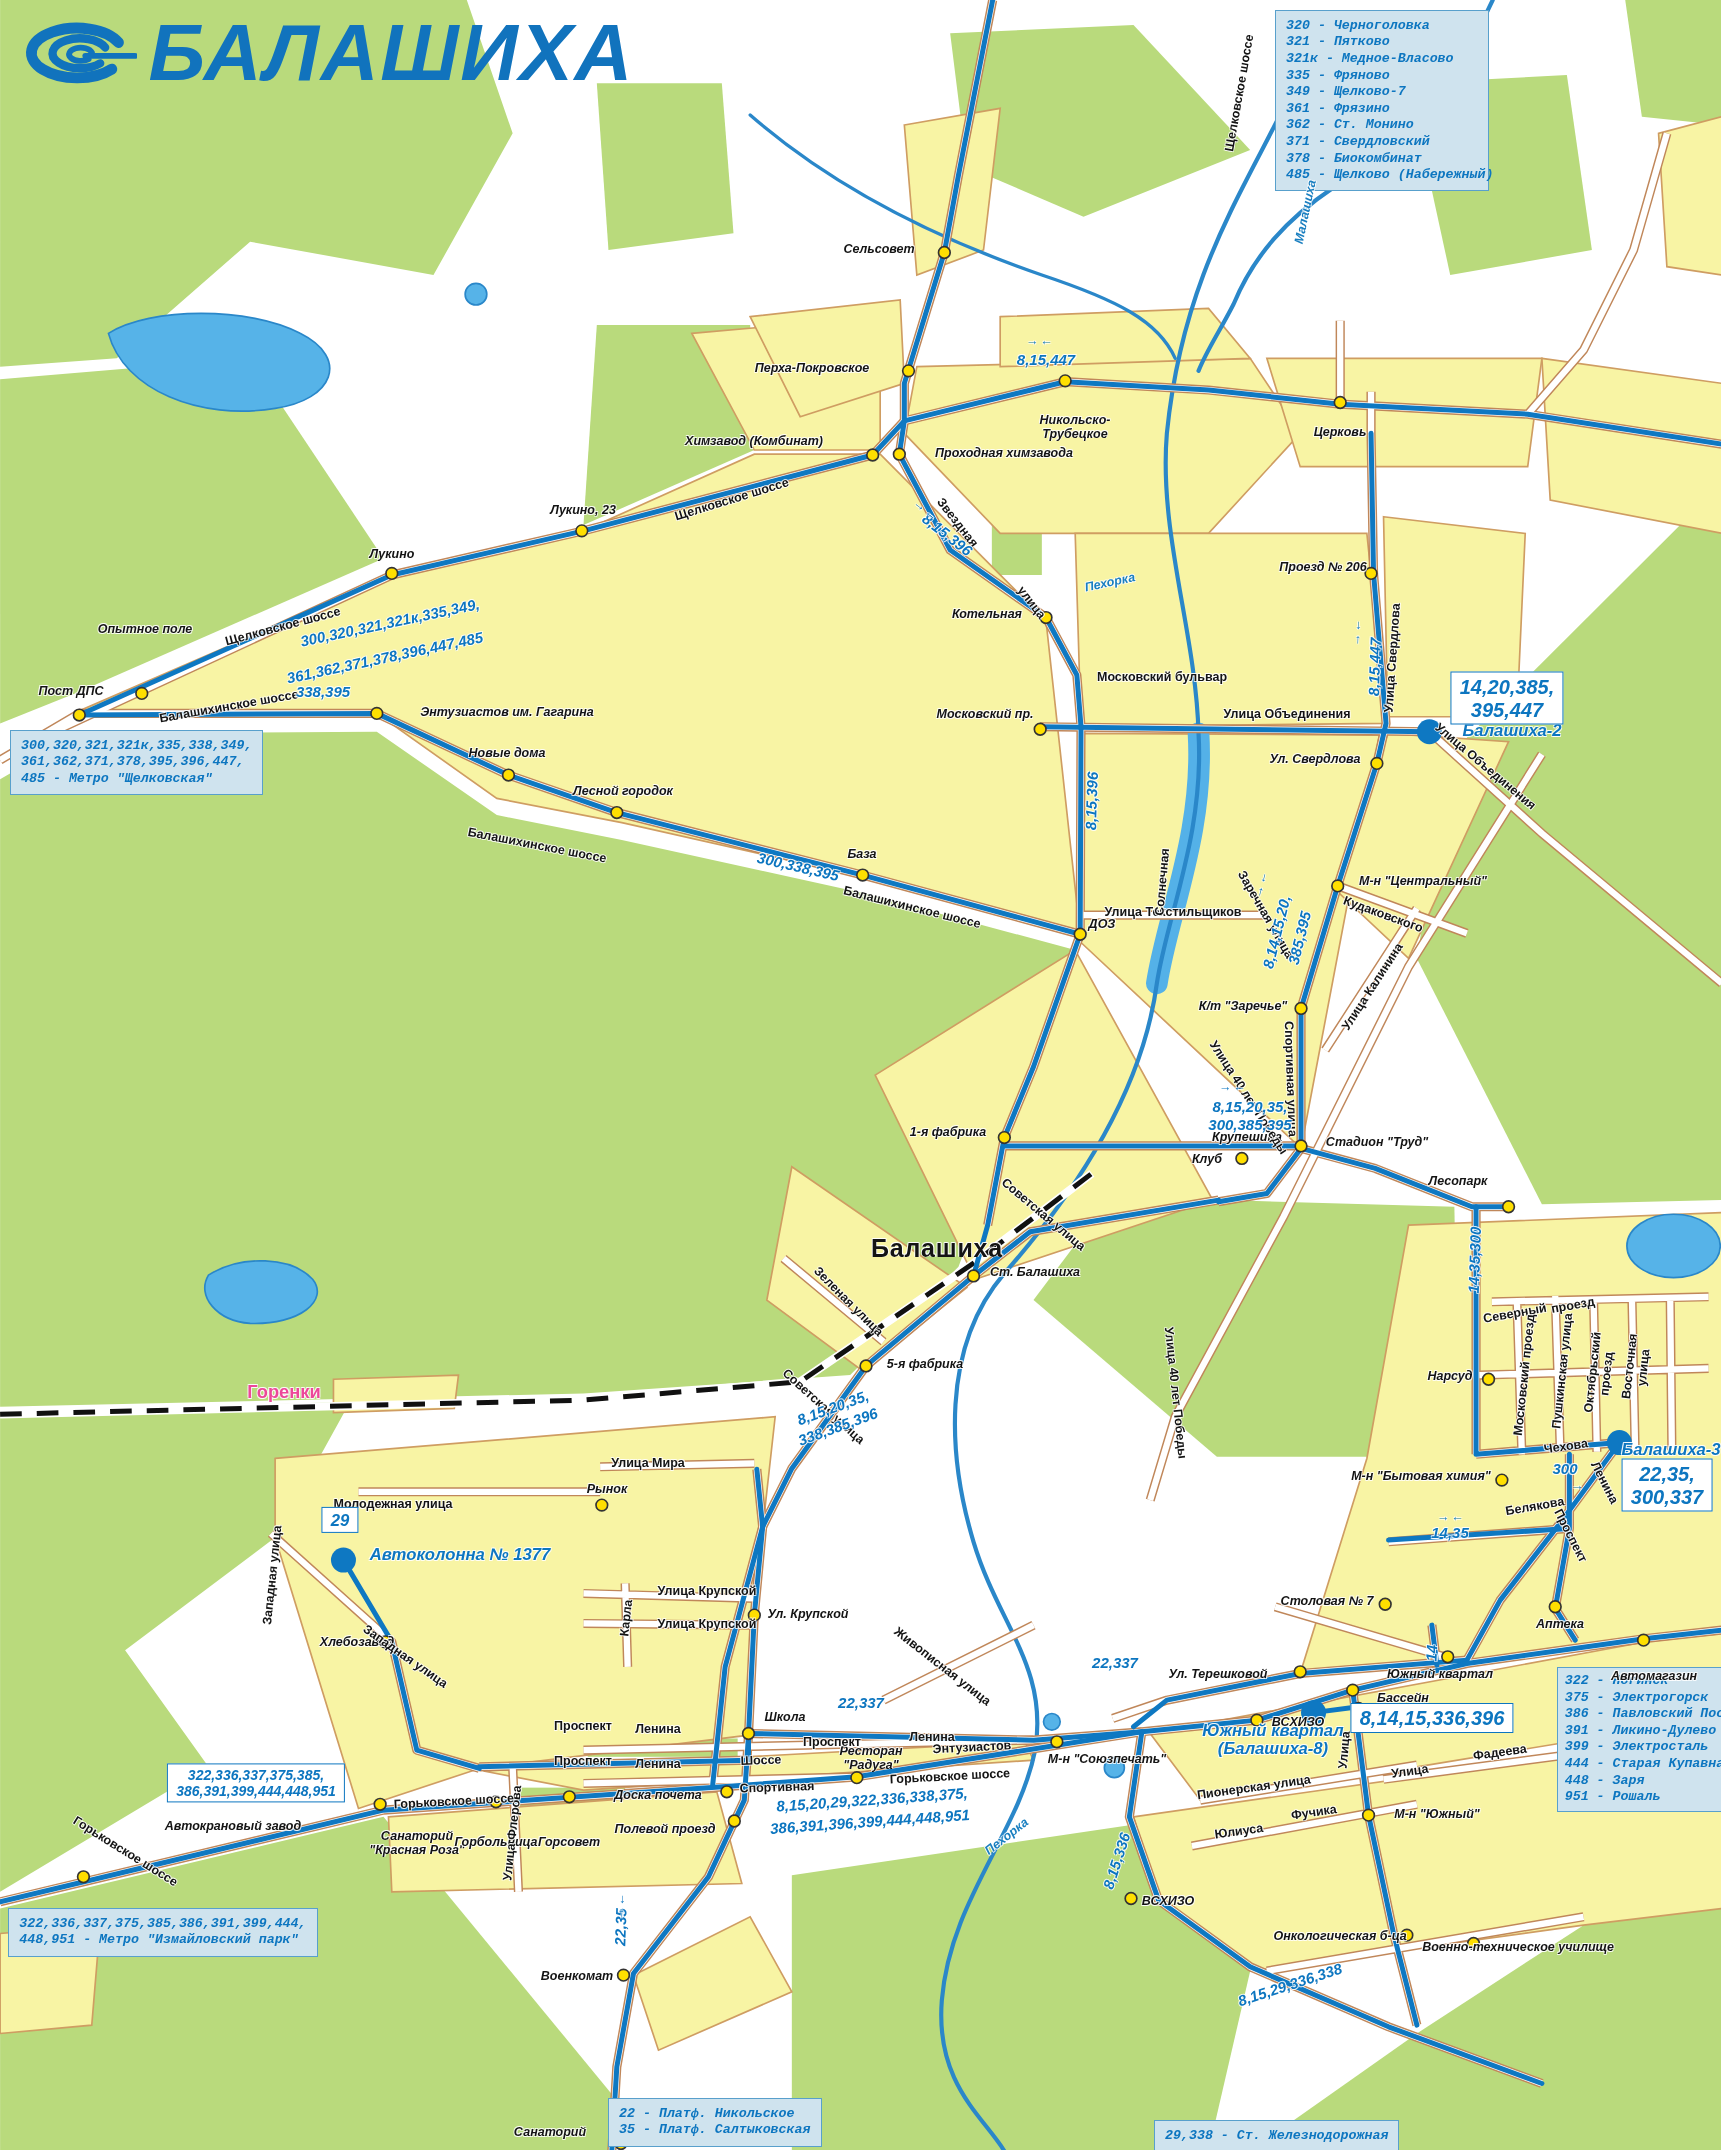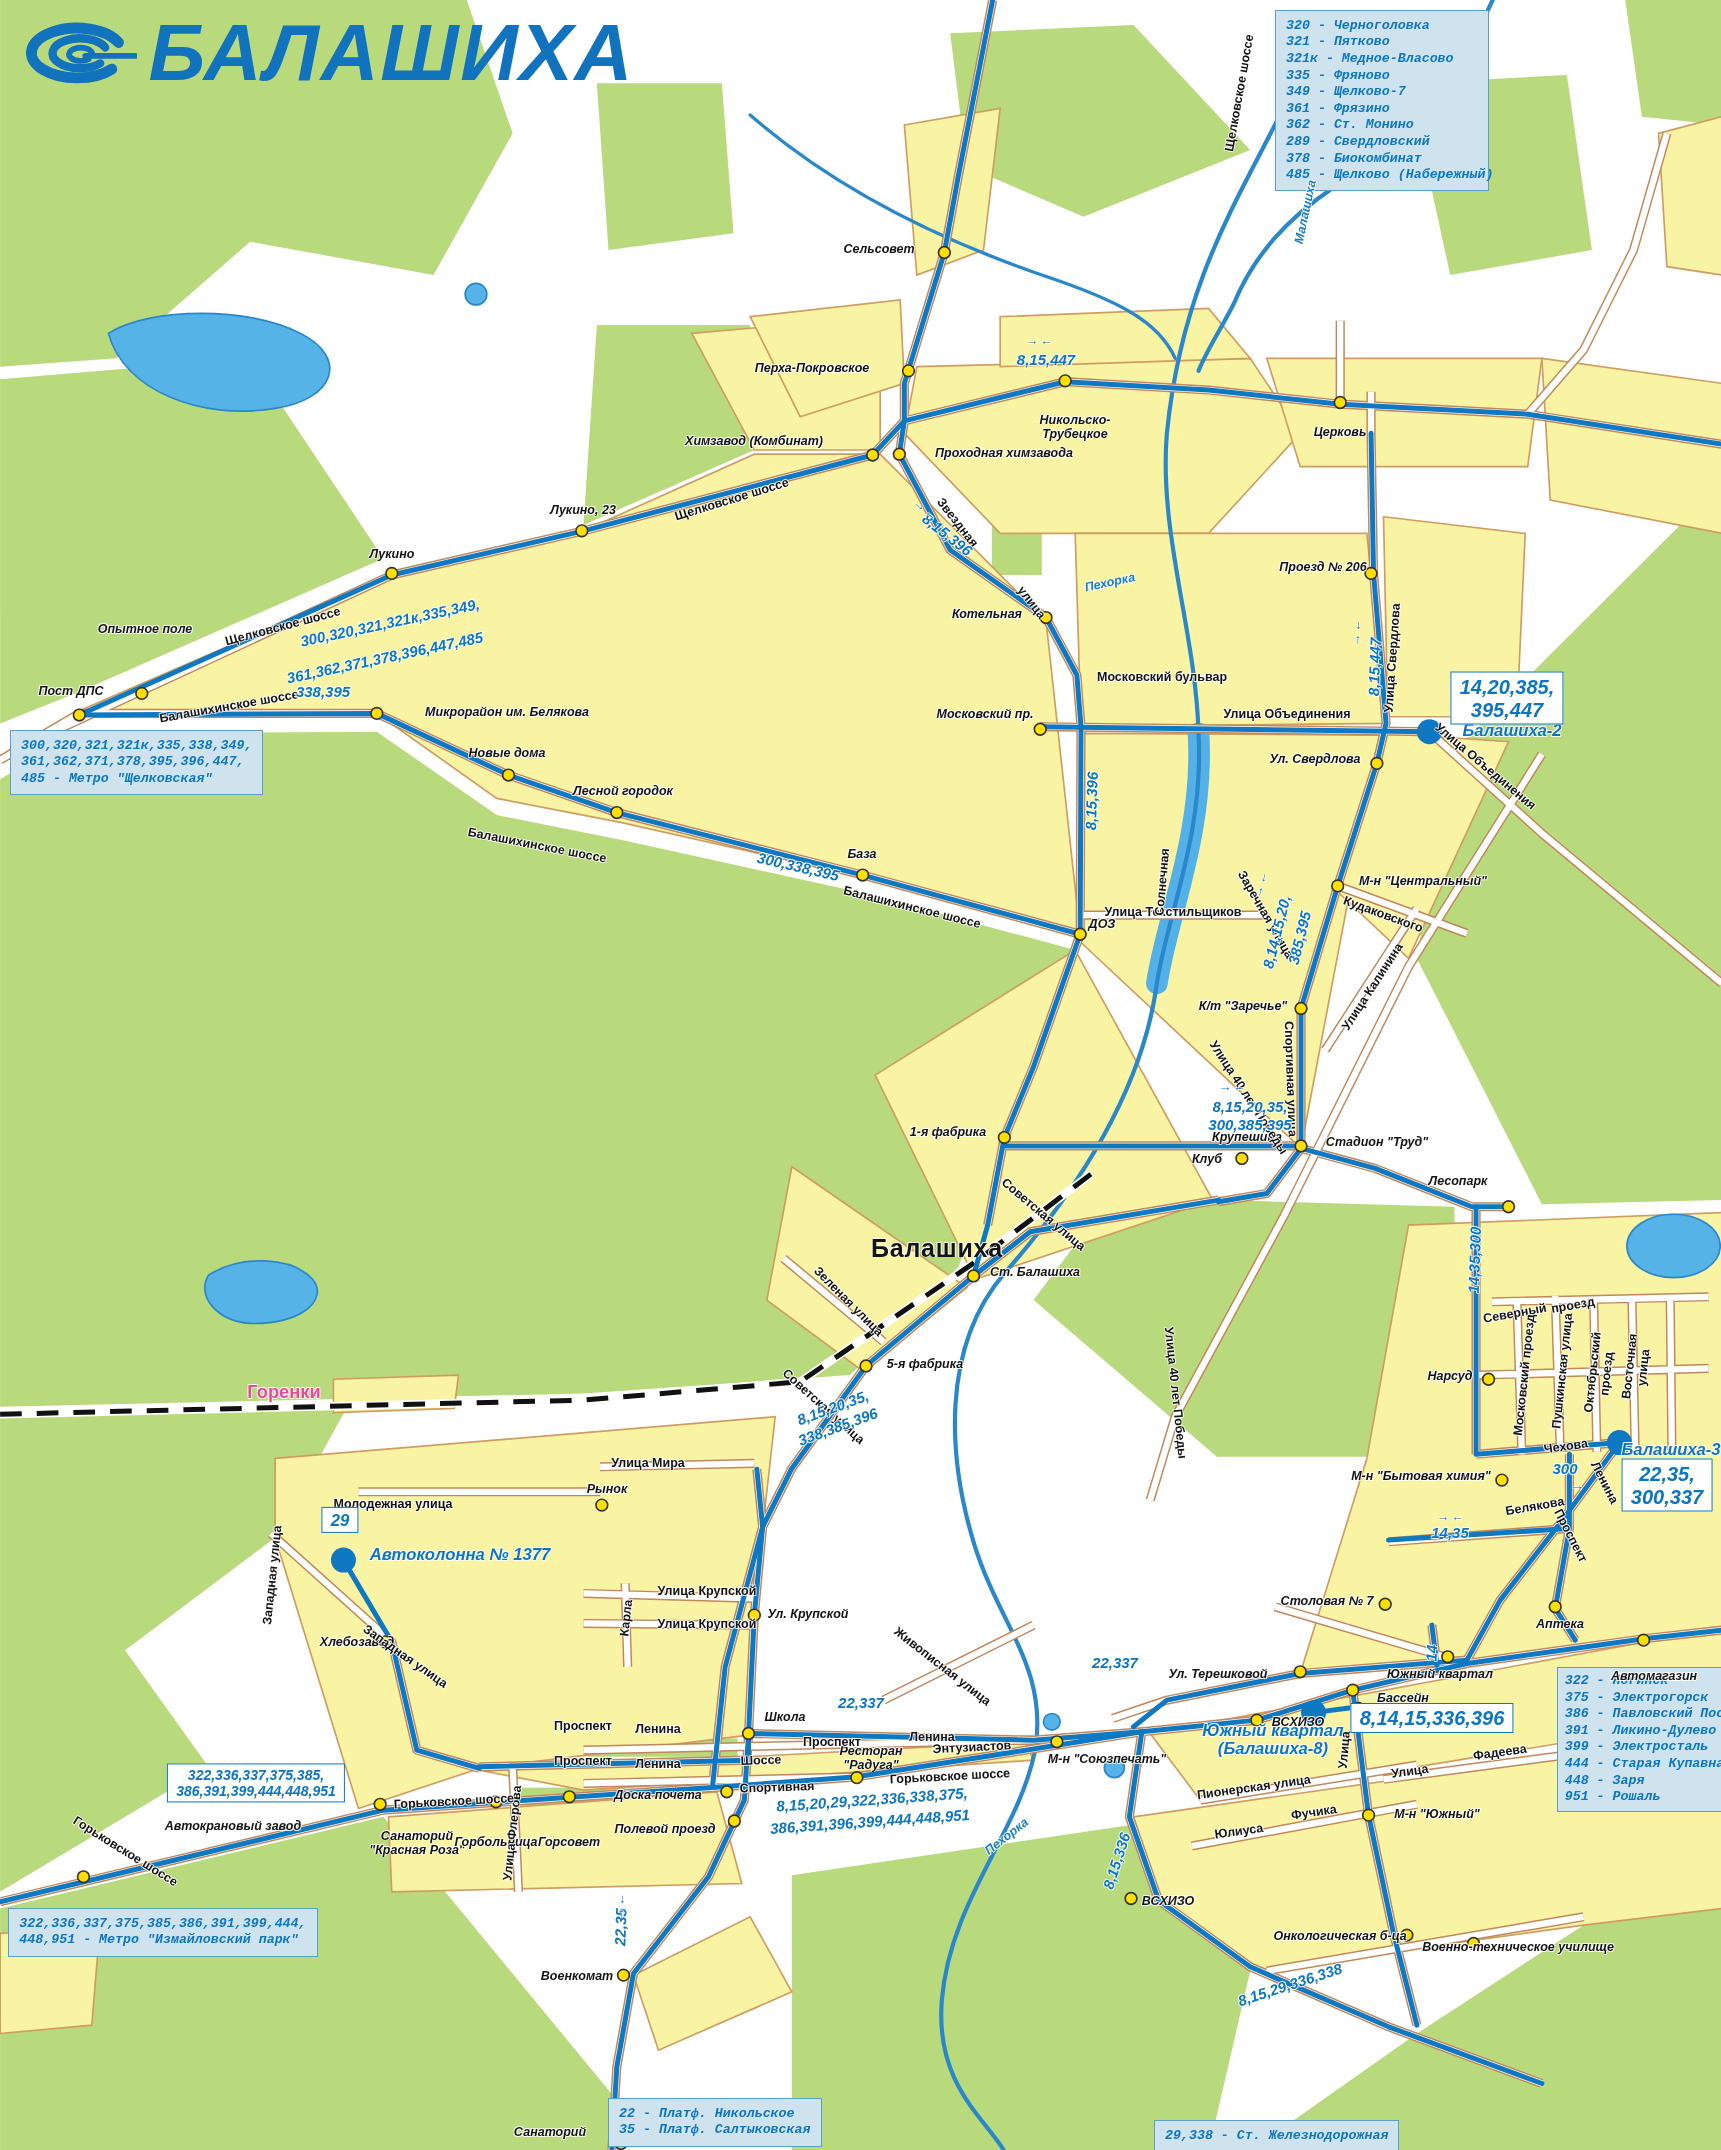--- a/index.html
+++ b/index.html
@@ -244,21 +244,21 @@
       <g fill="none" stroke="#1173bd" stroke-linecap="round">
         <path d="M128,38 A55,30 0 1 0 120,70" stroke-width="13"></path>
         <path d="M112,44 A33,18 0 1 0 106,63" stroke-width="10"></path>
         <path d="M96,50 A14,8 0 1 0 92,58" stroke-width="7"></path>
         <path d="M88,54 L148,54" stroke-width="7"></path>
       </g>
     </svg>
     <div id="apptitle">БАЛАШИХА</div>
   </div>
 
-  <div class="legend" style="left:1275px;top:10px;width:192px;" id="leg-north"><div>320 - Черноголовка</div><div>321 - Пятково</div><div>321к - Медное-Власово</div><div>335 - Фряново</div><div>349 - Щелково-7</div><div>361 - Фрязино</div><div>362 - Ст. Монино</div><div>289 - Свердловский</div><div>378 - Биокомбинат</div><div>485 - Щелково (Набережный)</div></div>
+  <div class="legend" style="left:1275px;top:10px;width:192px;" id="leg-north"><div>320 - Черноголовка</div><div>321 - Пятково</div><div>321к - Медное-Власово</div><div>335 - Фряново</div><div>349 - Щелково-7</div><div>361 - Фрязино</div><div>362 - Ст. Монино</div><div>371 - Свердловский</div><div>378 - Биокомбинат</div><div>485 - Щелково (Набережный)</div></div>
   <div class="legend" style="left:10px;top:730px;">300,320,321,321к,335,338,349,
 361,362,371,378,395,396,447,
 485 - Метро "Щелковская"</div>
   <div class="legend" style="left:8.3px;top:1908px;">322,336,337,375,385,386,391,399,444,
 448,951 - Метро "Измайловский парк"</div>
   <div class="legend" style="left:1557px;top:1667px;width:162px;padding:5px 6.7px;" id="leg-east"><div>322 - Ногинск</div><div>375 - Электрогорск</div><div>386 - Павловский Посад</div><div>391 - Ликино-Дулево</div><div>399 - Электросталь</div><div>444 - Старая Купавна</div><div>448 - Заря</div><div>951 - Рошаль</div></div>
   <div class="legend" style="left:608px;top:2098px;">22 - Платф. Никольское
 35 - Платф. Салтыковская</div>
   <div class="legend" style="left:1154px;top:2120px;">29,338 - Ст. Железнодорожная</div>
 
@@ -268,21 +268,21 @@
       <span class="lbl st" style="left: 1075px; top: 427px; transform: translate(-50%, -50%) rotate(0deg);">Никольско-
 Трубецкое</span>
       <span class="lbl st" style="left: 1340px; top: 433px; transform: translate(-50%, -50%) rotate(0deg);">Церковь</span>
       <span class="lbl st" style="left: 754px; top: 442px; transform: translate(-50%, -50%) rotate(0deg);">Химзавод (Комбинат)</span>
       <span class="lbl st" style="left: 1004px; top: 454px; transform: translate(-50%, -50%) rotate(0deg);">Проходная химзавода</span>
       <span class="lbl st" style="left: 987px; top: 615px; transform: translate(-50%, -50%) rotate(0deg);">Котельная</span>
       <span class="lbl st" style="left: 583px; top: 511px; transform: translate(-50%, -50%) rotate(0deg);">Лукино, 23</span>
       <span class="lbl st" style="left: 392px; top: 555px; transform: translate(-50%, -50%) rotate(0deg);">Лукино</span>
       <span class="lbl st" style="left: 125px; top: 630px; transform: translate(-50%, -50%) rotate(0deg); padding-left: 40px;">Опытное поле</span>
       <span class="lbl st" style="left: 71px; top: 692px; transform: translate(-50%, -50%) rotate(0deg);">Пост ДПС</span>
-      <span class="lbl st" style="left: 507px; top: 713px; transform: translate(-50%, -50%) rotate(0deg);">Микрорайон им. Белякова</span>
+      <span class="lbl st" style="left: 507px; top: 713px; transform: translate(-50%, -50%) rotate(0deg);">Энтузиастов им. Гагарина</span>
       <span class="lbl st" style="left: 507px; top: 754px; transform: translate(-50%, -50%) rotate(0deg);">Новые дома</span>
       <span class="lbl st" style="left: 623px; top: 792px; transform: translate(-50%, -50%) rotate(0deg);">Лесной городок</span>
       <span class="lbl st" style="left: 862px; top: 855px; transform: translate(-50%, -50%) rotate(0deg);">База</span>
       <span class="lbl st" style="left: 1102px; top: 925px; transform: translate(-50%, -50%) rotate(0deg);">ДОЗ</span>
       <span class="lbl st" style="left: 985px; top: 715px; transform: translate(-50%, -50%) rotate(0deg);">Московский пр.</span>
       <span class="lbl st" style="left: 1323px; top: 568px; transform: translate(-50%, -50%) rotate(0deg);">Проезд № 206</span>
       <span class="lbl st" style="left: 1315px; top: 760px; transform: translate(-50%, -50%) rotate(0deg);">Ул. Свердлова</span>
       <span class="lbl st" style="left: 1423px; top: 882px; transform: translate(-50%, -50%) rotate(0deg);">М-н "Центральный"</span>
       <span class="lbl st" style="left: 1243px; top: 1007px; transform: translate(-50%, -50%) rotate(0deg);">К/т "Заречье"</span>
       <span class="lbl st" style="left: 1247px; top: 1138px; transform: translate(-50%, -50%) rotate(0deg);">Крупешина</span>

